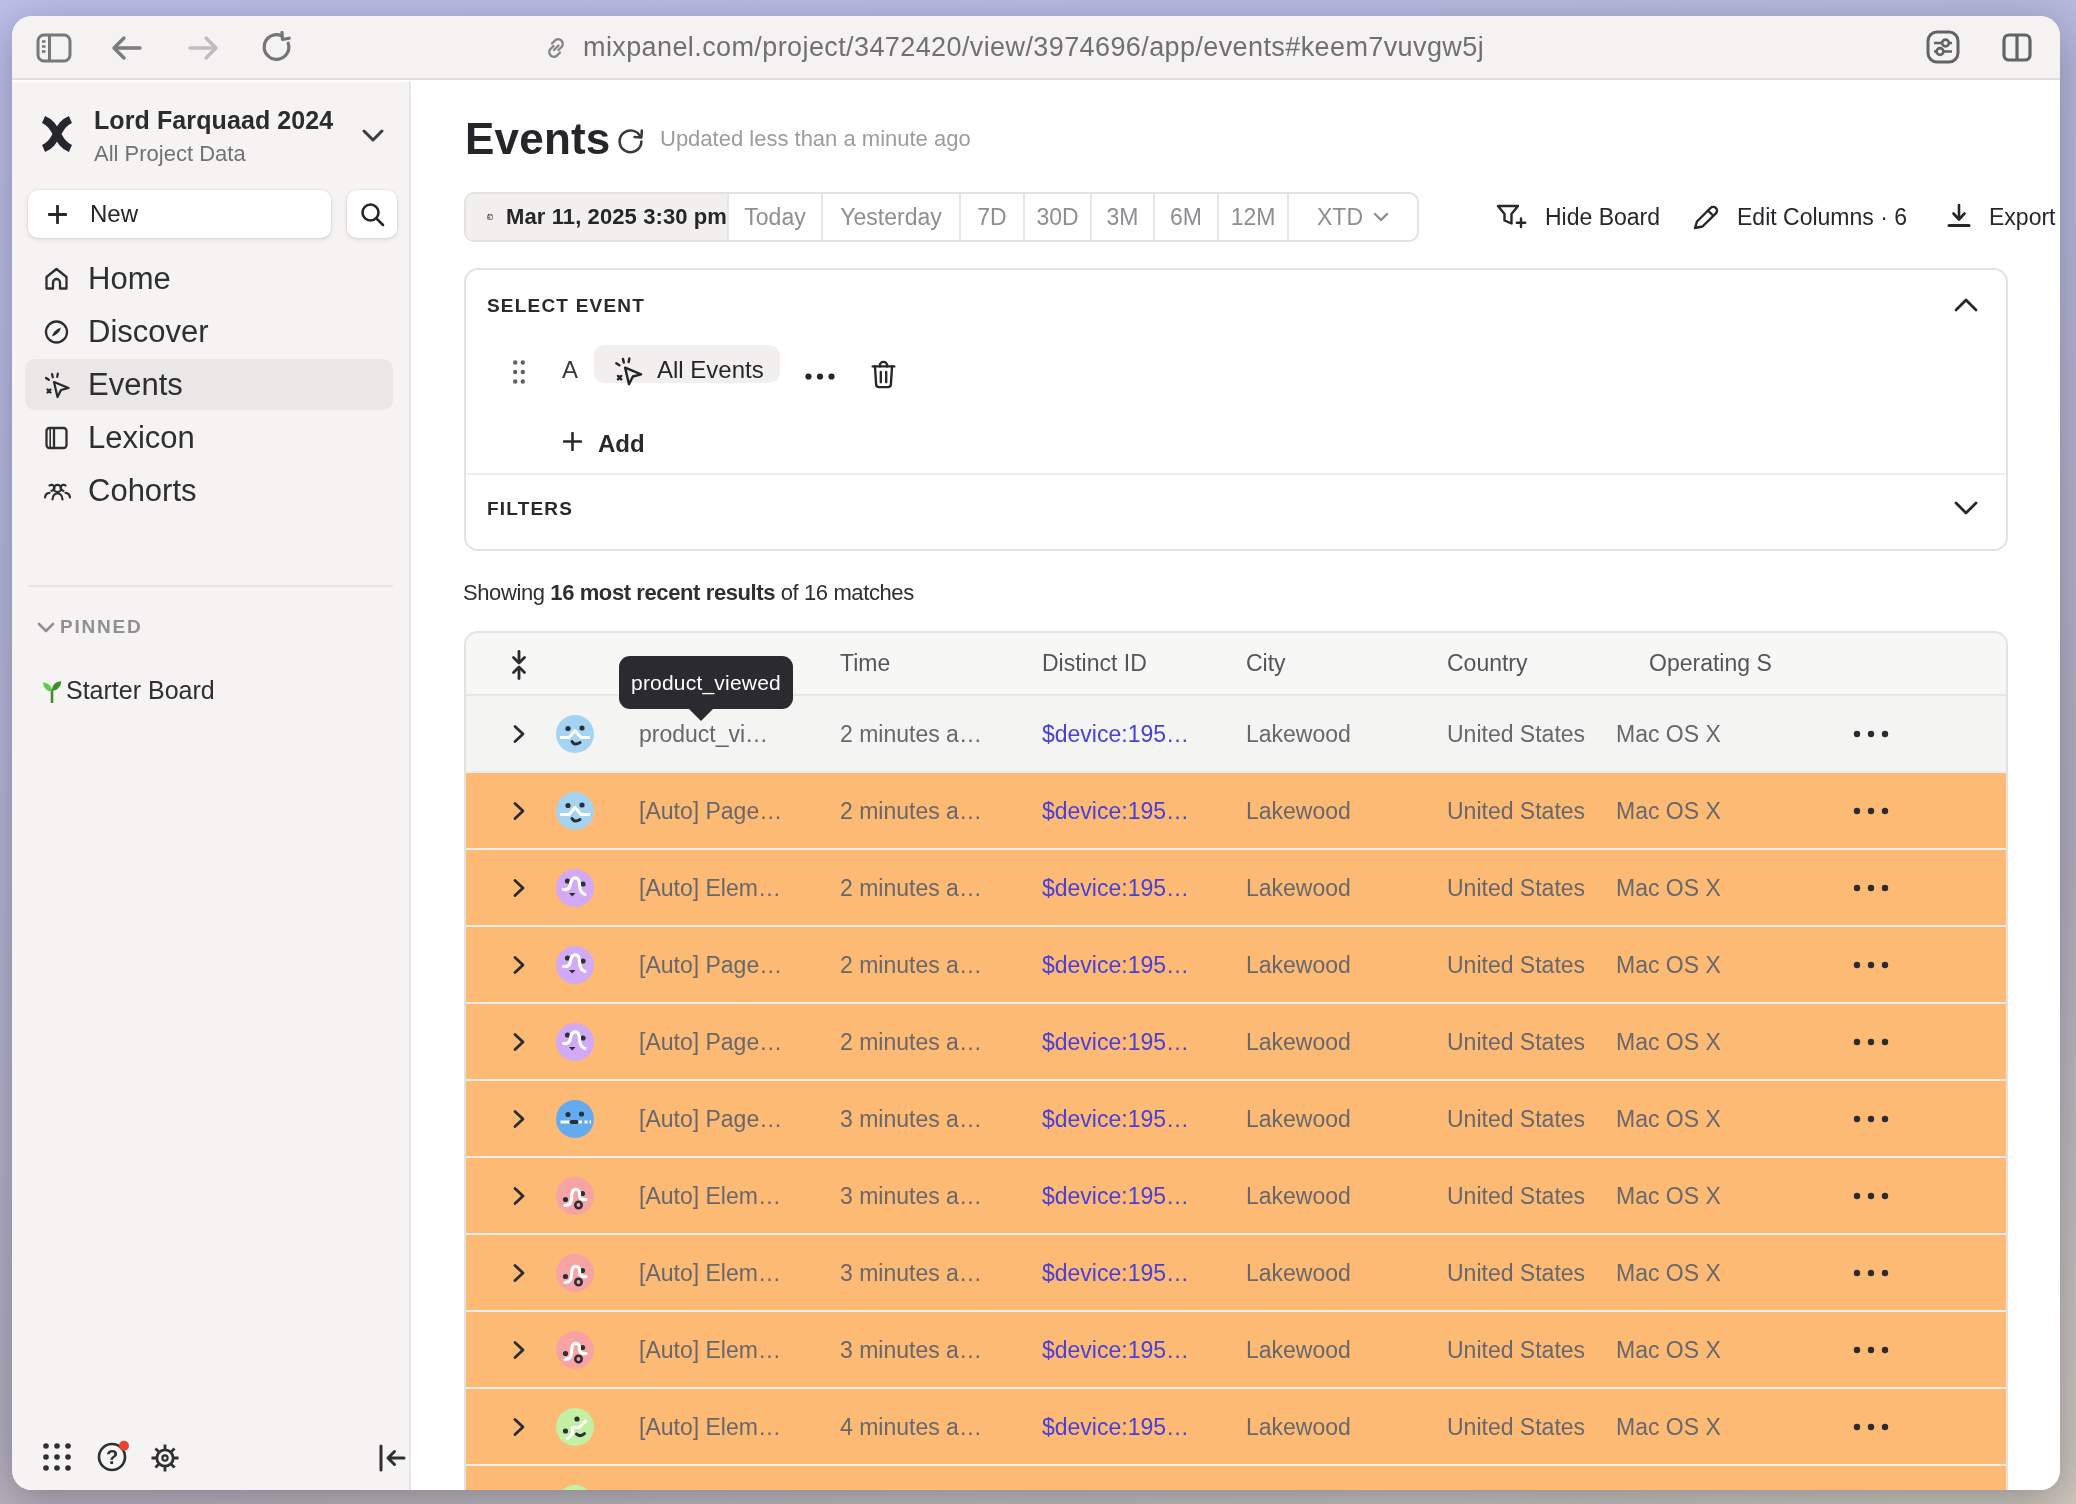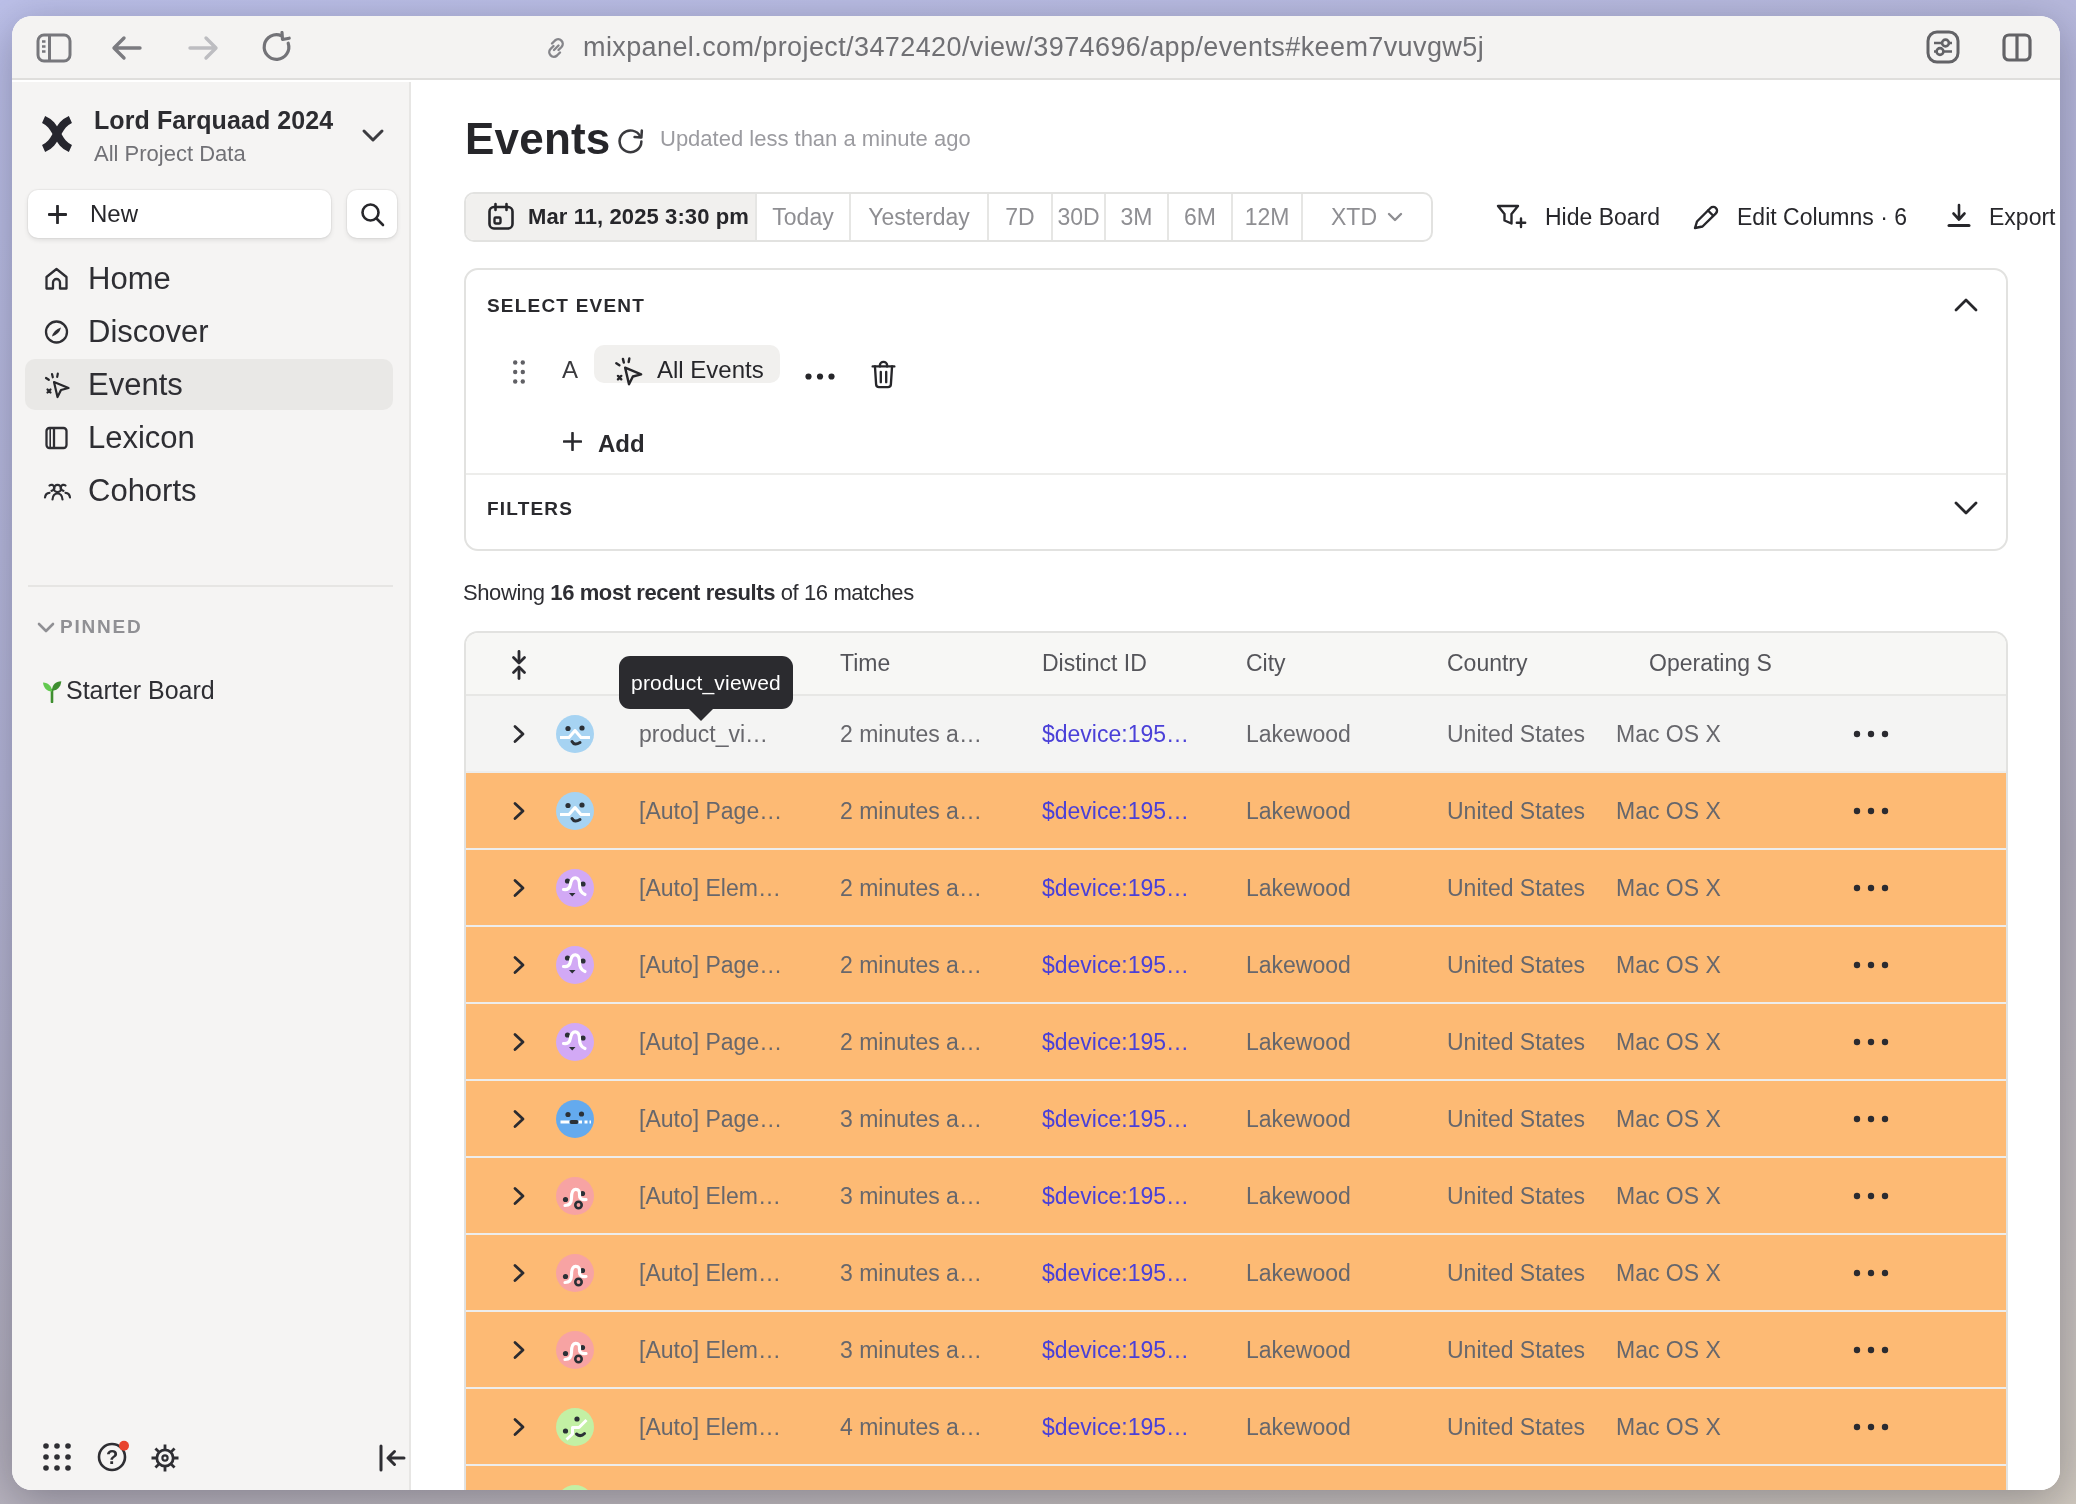--- a/index.html
+++ b/index.html
@@ -237,32 +237,32 @@
     </svg>
   </div>
   <div class="main">
     <div class="m title">Events</div>
     <svg class="m" style="left:203px;top:45px" width="29" height="29" viewBox="0 0 32 32" fill="none" stroke="#3a3a3e" stroke-width="2.8" stroke-linecap="round">
       <path d="M27,11 A12,12 0 1 0 28,16"></path>
       <path d="M28.5,4 L28,11.5 L20.5,11" stroke-linejoin="round"></path>
     </svg>
     <div class="m updated">Updated less than a minute ago</div>
     <div class="m datebar">
-      <div class="seg datecell" style="width:291px">
+      <div class="seg datecell" style="width:263px">
         <svg width="28" height="30" viewBox="0 0 28 30" fill="none" stroke="#26262a" stroke-width="2.6" stroke-linecap="round">
           <rect x="2.5" y="5" width="23" height="21.5" rx="4.5"></rect>
           <path d="M8.5,2 V8 M19.5,2 V8"></path>
           <rect x="7.5" y="15.5" width="6" height="6" rx="1.2" stroke-width="2.4"></rect>
         </svg>
         <span class="dtxt">Mar 11, 2025 3:30 pm</span>
       </div>
       <div class="seg" style="width:94px">Today</div>
       <div class="seg" style="width:138px">Yesterday</div>
       <div class="seg" style="width:64px">7D</div>
-      <div class="seg" style="width:53px">30D</div>
+      <div class="seg" style="width:67px">30D</div>
       <div class="seg" style="width:63px">3M</div>
       <div class="seg" style="width:64px">6M</div>
       <div class="seg" style="width:70px">12M</div>
       <div class="seg" style="width:128px">XTD
         <svg style="margin-left:10px" width="16" height="10" viewBox="0 0 16 10" fill="none" stroke="#8e8e92" stroke-width="2.4" stroke-linecap="round" stroke-linejoin="round">
             <path d="M2,2 L8,8 L14,2"></path>
           </svg>
       </div>
     </div>
     <div class="m act" style="left:1082px;top:110px;height:50px">

